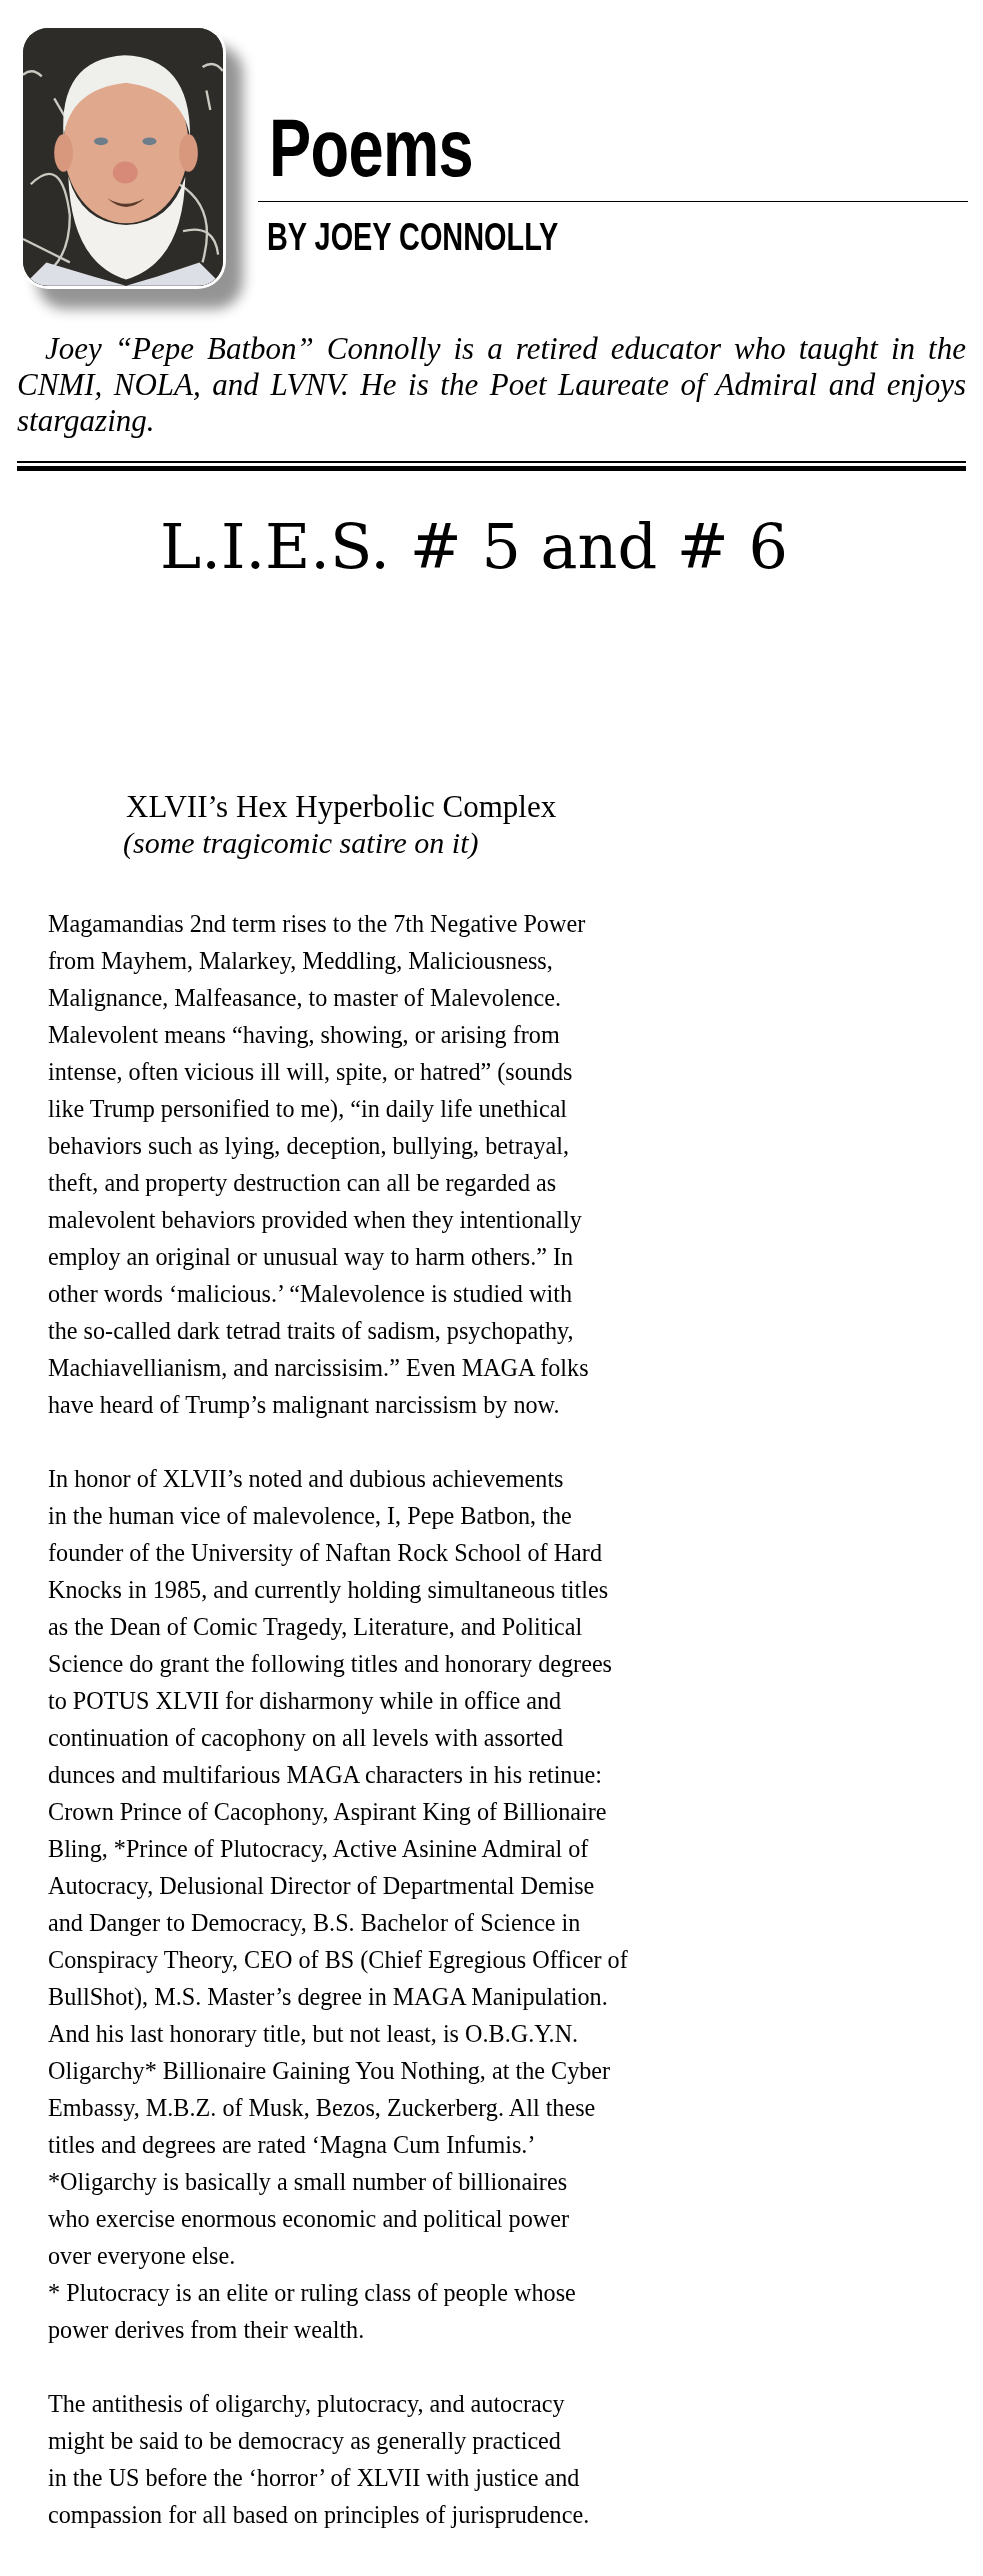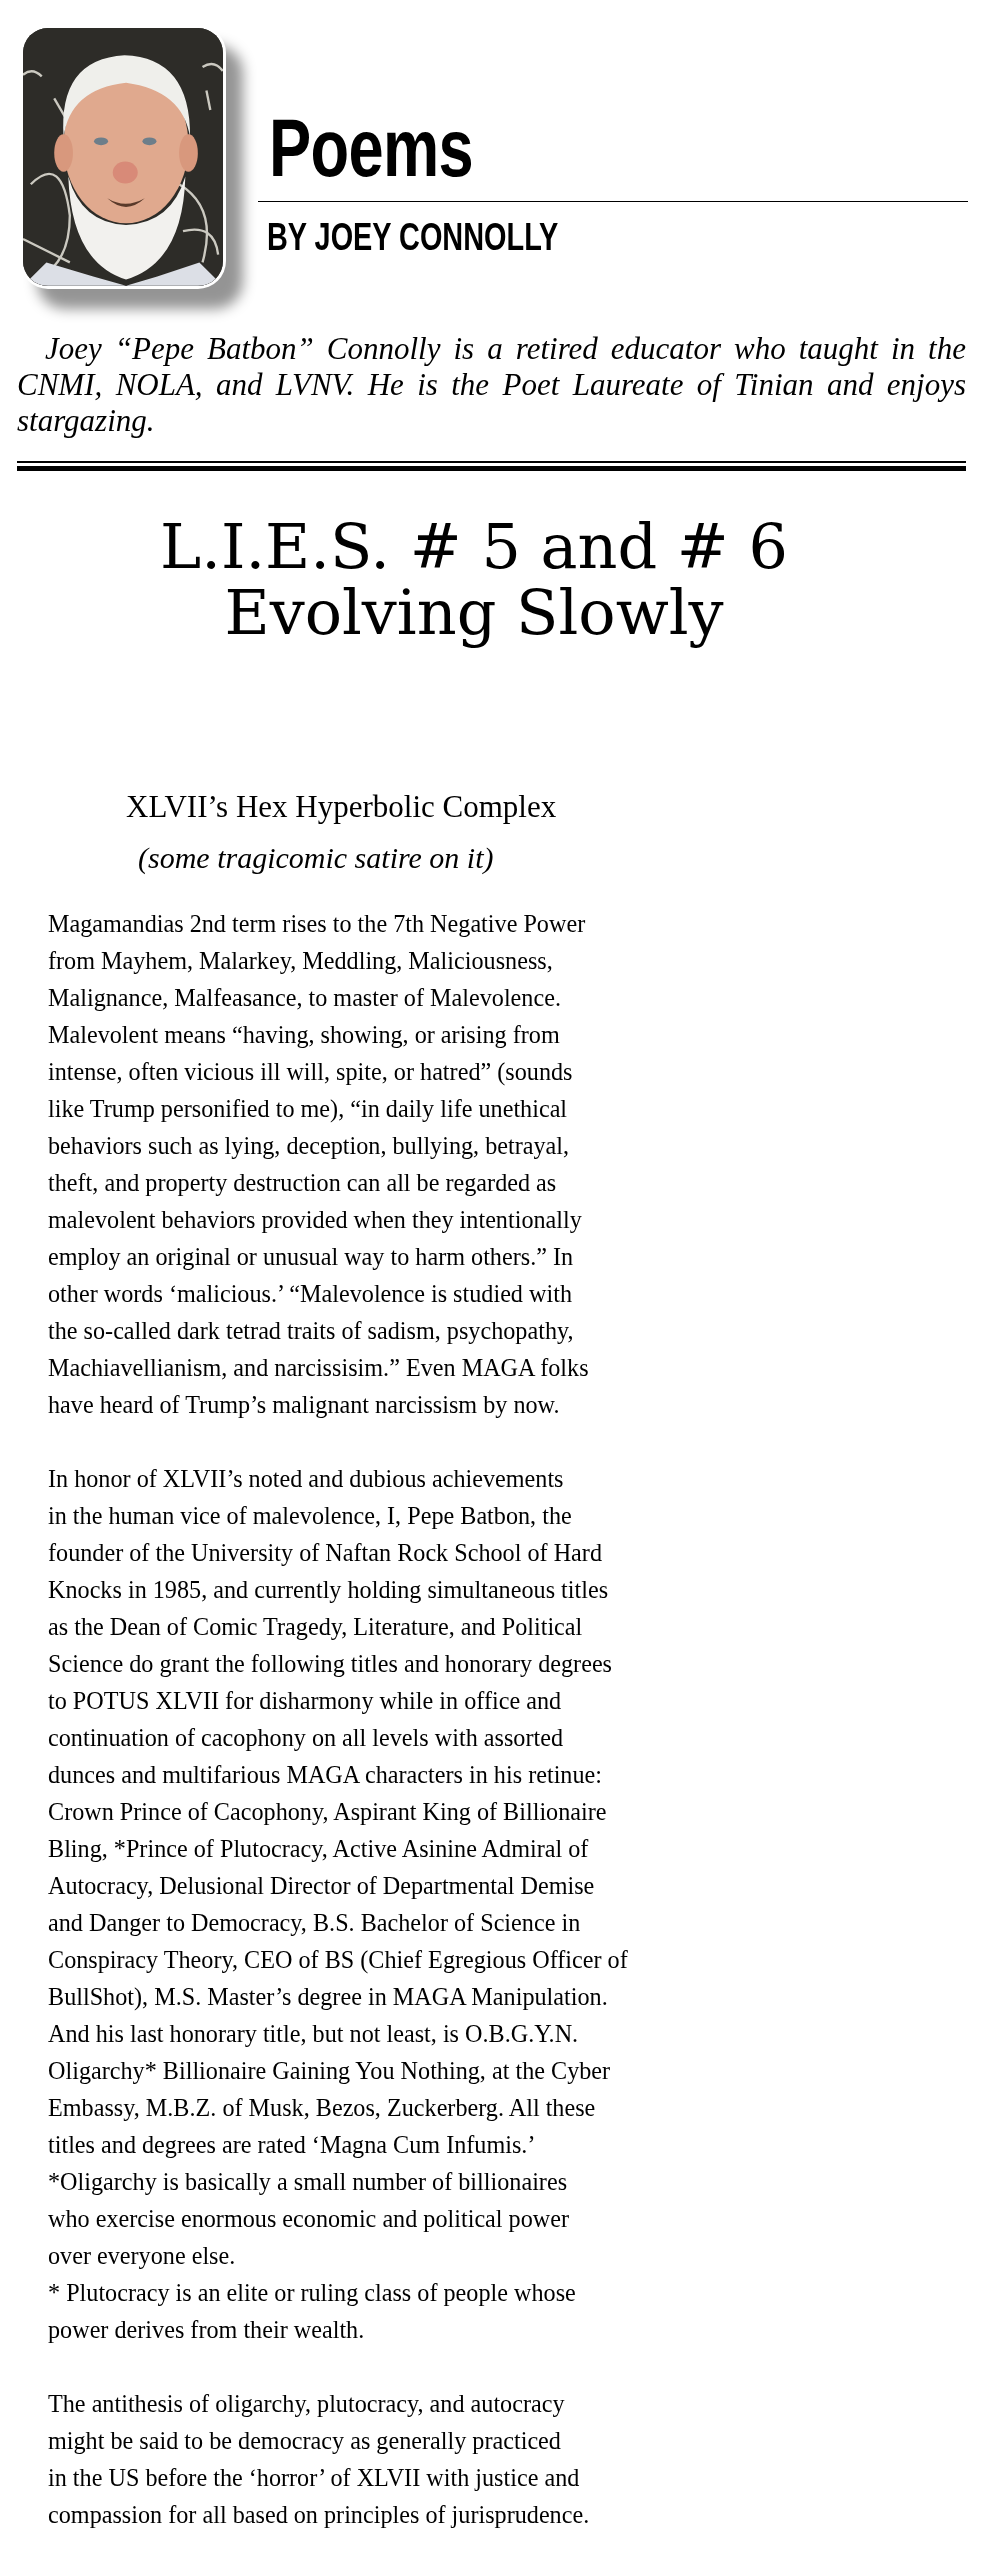--- a/index.html
+++ b/index.html
@@ -124,21 +124,21 @@
       font-family: "Liberation Serif", serif;
       font-weight: 400;
       font-size: 31px;
       line-height: 34px;
       white-space: nowrap;
     }
     .poem-subtitle {
       position: absolute;
       left: 123px;
       top: 826px;
-      margin: 15px;
+      margin: 0;
       font-family: "Liberation Serif", serif;
       font-style: italic;
       font-size: 30px;
       line-height: 34px;
       white-space: nowrap;
     }
 
     
     .poem-body {
       position: absolute;
@@ -197,29 +197,28 @@
       <path d="M0 330 L30 300 L90 318 L132 330 Z" fill="#dcdfe6"></path>
       <path d="M256 330 L226 300 L172 318 L132 330 Z" fill="#dcdfe6"></path>
     </svg>
   </div>
 </div>
 
 <h1 class="section-title">Poems</h1>
 <div class="header-rule"></div>
 <div class="byline">BY JOEY CONNOLLY</div>
 
-<p class="bio">Joey “Pepe Batbon” Connolly is a retired educator who taught in the CNMI, NOLA, and LVNV. He is the Poet Laureate of Tinian and enjoys stargazing.</p>
+<p class="bio">Joey “Pepe Batbon” Connolly is a retired educator who taught in the CNMI, NOLA, and LVNV. He is the Poet Laureate of Admiral and enjoys stargazing.</p>
 <div class="double-rule">
   <div class="thin"></div>
   <div class="thick"></div>
 </div>
 
 <h2 class="poem-title">
   <span>L.I.E.S. # 5 and # 6</span>
-  <span>Evolving Slowly</span>
 </h2>
 
 <h3 class="poem-heading">XLVII’s Hex Hyperbolic Complex</h3>
 <div class="poem-subtitle">(some tragicomic satire on it)</div>
 
 <div class="poem-body">
   <p class="stanza">
     <span class="line">Magamandias 2nd term rises to the 7th Negative Power</span>
     <span class="line">from Mayhem, Malarkey, Meddling, Maliciousness,</span>
     <span class="line">Malignance, Malfeasance, to master of Malevolence.</span>

